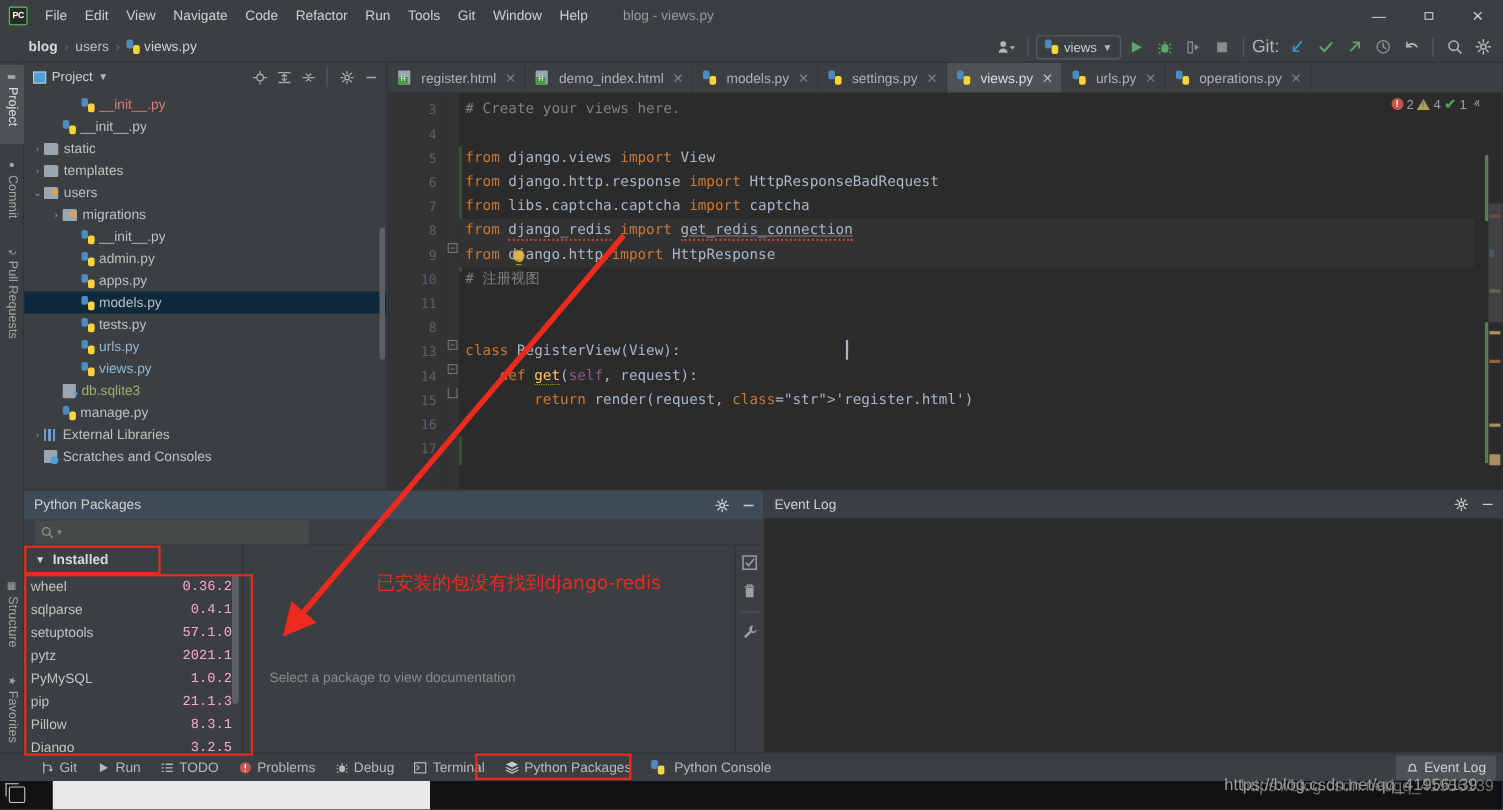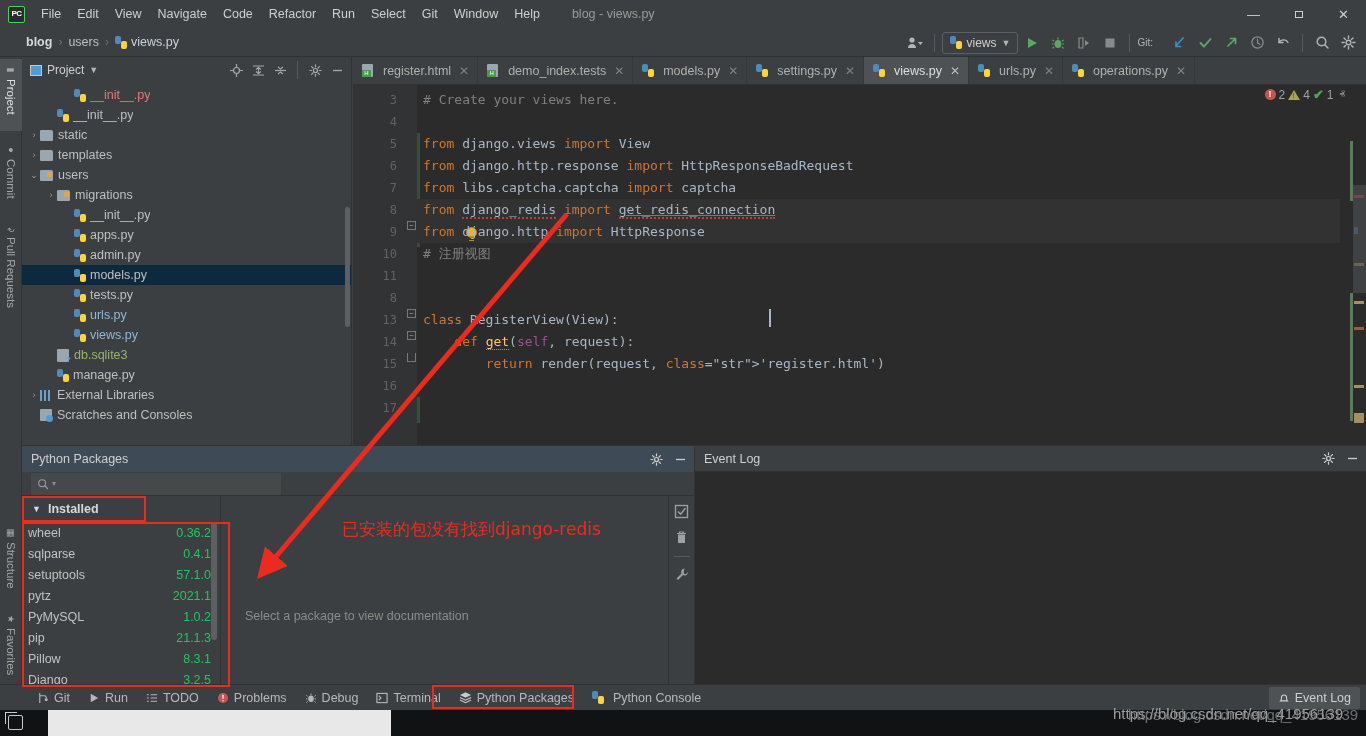--- a/index.html
+++ b/index.html
@@ -80,21 +80,21 @@
     width: 24px; height: 24px; display: flex; align-items: center; justify-content: center;
     color: #b5b5b5; font-size: 13px; border-radius: 3px;
   }
   .tb-sep { width: 1px; height: 18px; background: #555a5e; margin: 0 5px; }
   .runcfg {
     display: flex; align-items: center; gap: 5px;
     height: 22px; padding: 0 7px;
     border: 1px solid #5a6065; border-radius: 3px; color: #cfcfcf; font-size: 12px;
   }
   .runcfg .pyicon { margin-right: 0; }
-  .git-label { color: #b5b5b5; font-size: 10px; margin-right: 12px; }
+  .git-label { color: #b5b5b5; font-size: 16px; margin-right: 2px; }
 
   
   .vstrip {
     position: absolute; left: 0; top: 57px; width: 22px; height: 627px;
     background: #3c3f41; border-right: 1px solid #323232;
   }
   .vtab {
     position: absolute; left: 0; width: 22px;
     writing-mode: vertical-rl; text-orientation: mixed;
     color: #a6a6a6; font-size: 11.5px; padding: 6px 0;
@@ -284,21 +284,21 @@
     background: #3c3f41; overflow: hidden;
   }
   .installed-row {
     height: 26px; display: flex; align-items: center; gap: 7px;
     padding-left: 10px; color: #d8d8d8; font-size: 12.5px; font-weight: bold;
   }
   .prow {
     height: 21px; display: flex; align-items: center; justify-content: space-between;
     padding: 0 8px 0 6px; color: #c2c2c2; font-size: 12.5px;
   }
-  .prow .pver { color: #22c55e; }
+  .prow .pver { color: #f9a8d4; font-family: Liberation Mono, monospace; }
   .pkg-list-scroll {
     position: absolute; left: 189px; top: 76px; width: 6px; height: 118px;
     background: #5c6063; border-radius: 3px;
   }
   .pkg-doc {
     position: absolute; left: 198px; top: 50px; right: 26px; bottom: 0;
     background: #3c3f41; border-left: 1px solid #323232;
   }
   .doc-placeholder {
     position: absolute; left: 24px; top: 113px; color: #8b8b8b; font-size: 12.5px;
@@ -388,21 +388,21 @@
   <div class="titlebar">
     <div class="pc-logo">PC</div>
     <div class="menu">
       <div class="menu-item">File</div>
       <div class="menu-item">Edit</div>
       <div class="menu-item">View</div>
       <div class="menu-item">Navigate</div>
       <div class="menu-item">Code</div>
       <div class="menu-item">Refactor</div>
       <div class="menu-item">Run</div>
-      <div class="menu-item">Select</div>
+      <div class="menu-item">Tools</div>
       <div class="menu-item">Git</div>
       <div class="menu-item">Window</div>
       <div class="menu-item">Help</div>
     </div>
     <div class="win-title">blog - views.py</div>
     <div class="win-ctrls">
       <div class="win-btn">—</div>
       <div class="win-btn">
         <svg width="12" height="12" viewBox="0 0 12 12">
           <rect x="2.5" y="3.5" width="7" height="6" fill="none" stroke="#cfcfcf" stroke-width="1"></rect>
@@ -607,27 +607,27 @@
         <div class="trow">
           <span style="width:40px;flex:none"></span>
           <span class="arrow"></span>
           <span class="pyicon"></span>
           <span class="tlabel c-norm">__init__.py</span>
         </div>
         <div class="trow">
           <span style="width:40px;flex:none"></span>
           <span class="arrow"></span>
           <span class="pyicon"></span>
+          <span class="tlabel c-norm">admin.py</span>
+        </div>
+        <div class="trow">
+          <span style="width:40px;flex:none"></span>
+          <span class="arrow"></span>
+          <span class="pyicon"></span>
           <span class="tlabel c-norm">apps.py</span>
-        </div>
-        <div class="trow">
-          <span style="width:40px;flex:none"></span>
-          <span class="arrow"></span>
-          <span class="pyicon"></span>
-          <span class="tlabel c-norm">admin.py</span>
         </div>
         <div class="trow sel">
           <span style="width:40px;flex:none"></span>
           <span class="arrow"></span>
           <span class="pyicon"></span>
           <span class="tlabel c-norm">models.py</span>
         </div>
         <div class="trow">
           <span style="width:40px;flex:none"></span>
           <span class="arrow"></span>
@@ -676,21 +676,21 @@
 
   <div class="editor-wrap">
     <div class="tabs" id="tabs-host">
         <div class="etab">
           <span class="htmlicon"></span>
           <span>register.html</span>
           <span class="xclose">✕</span>
         </div>
         <div class="etab">
           <span class="htmlicon"></span>
-          <span>demo_index.tests</span>
+          <span>demo_index.html</span>
           <span class="xclose">✕</span>
         </div>
         <div class="etab">
           <span class="pyicon"></span>
           <span>models.py</span>
           <span class="xclose">✕</span>
         </div>
         <div class="etab">
           <span class="pyicon"></span>
           <span>settings.py</span>

